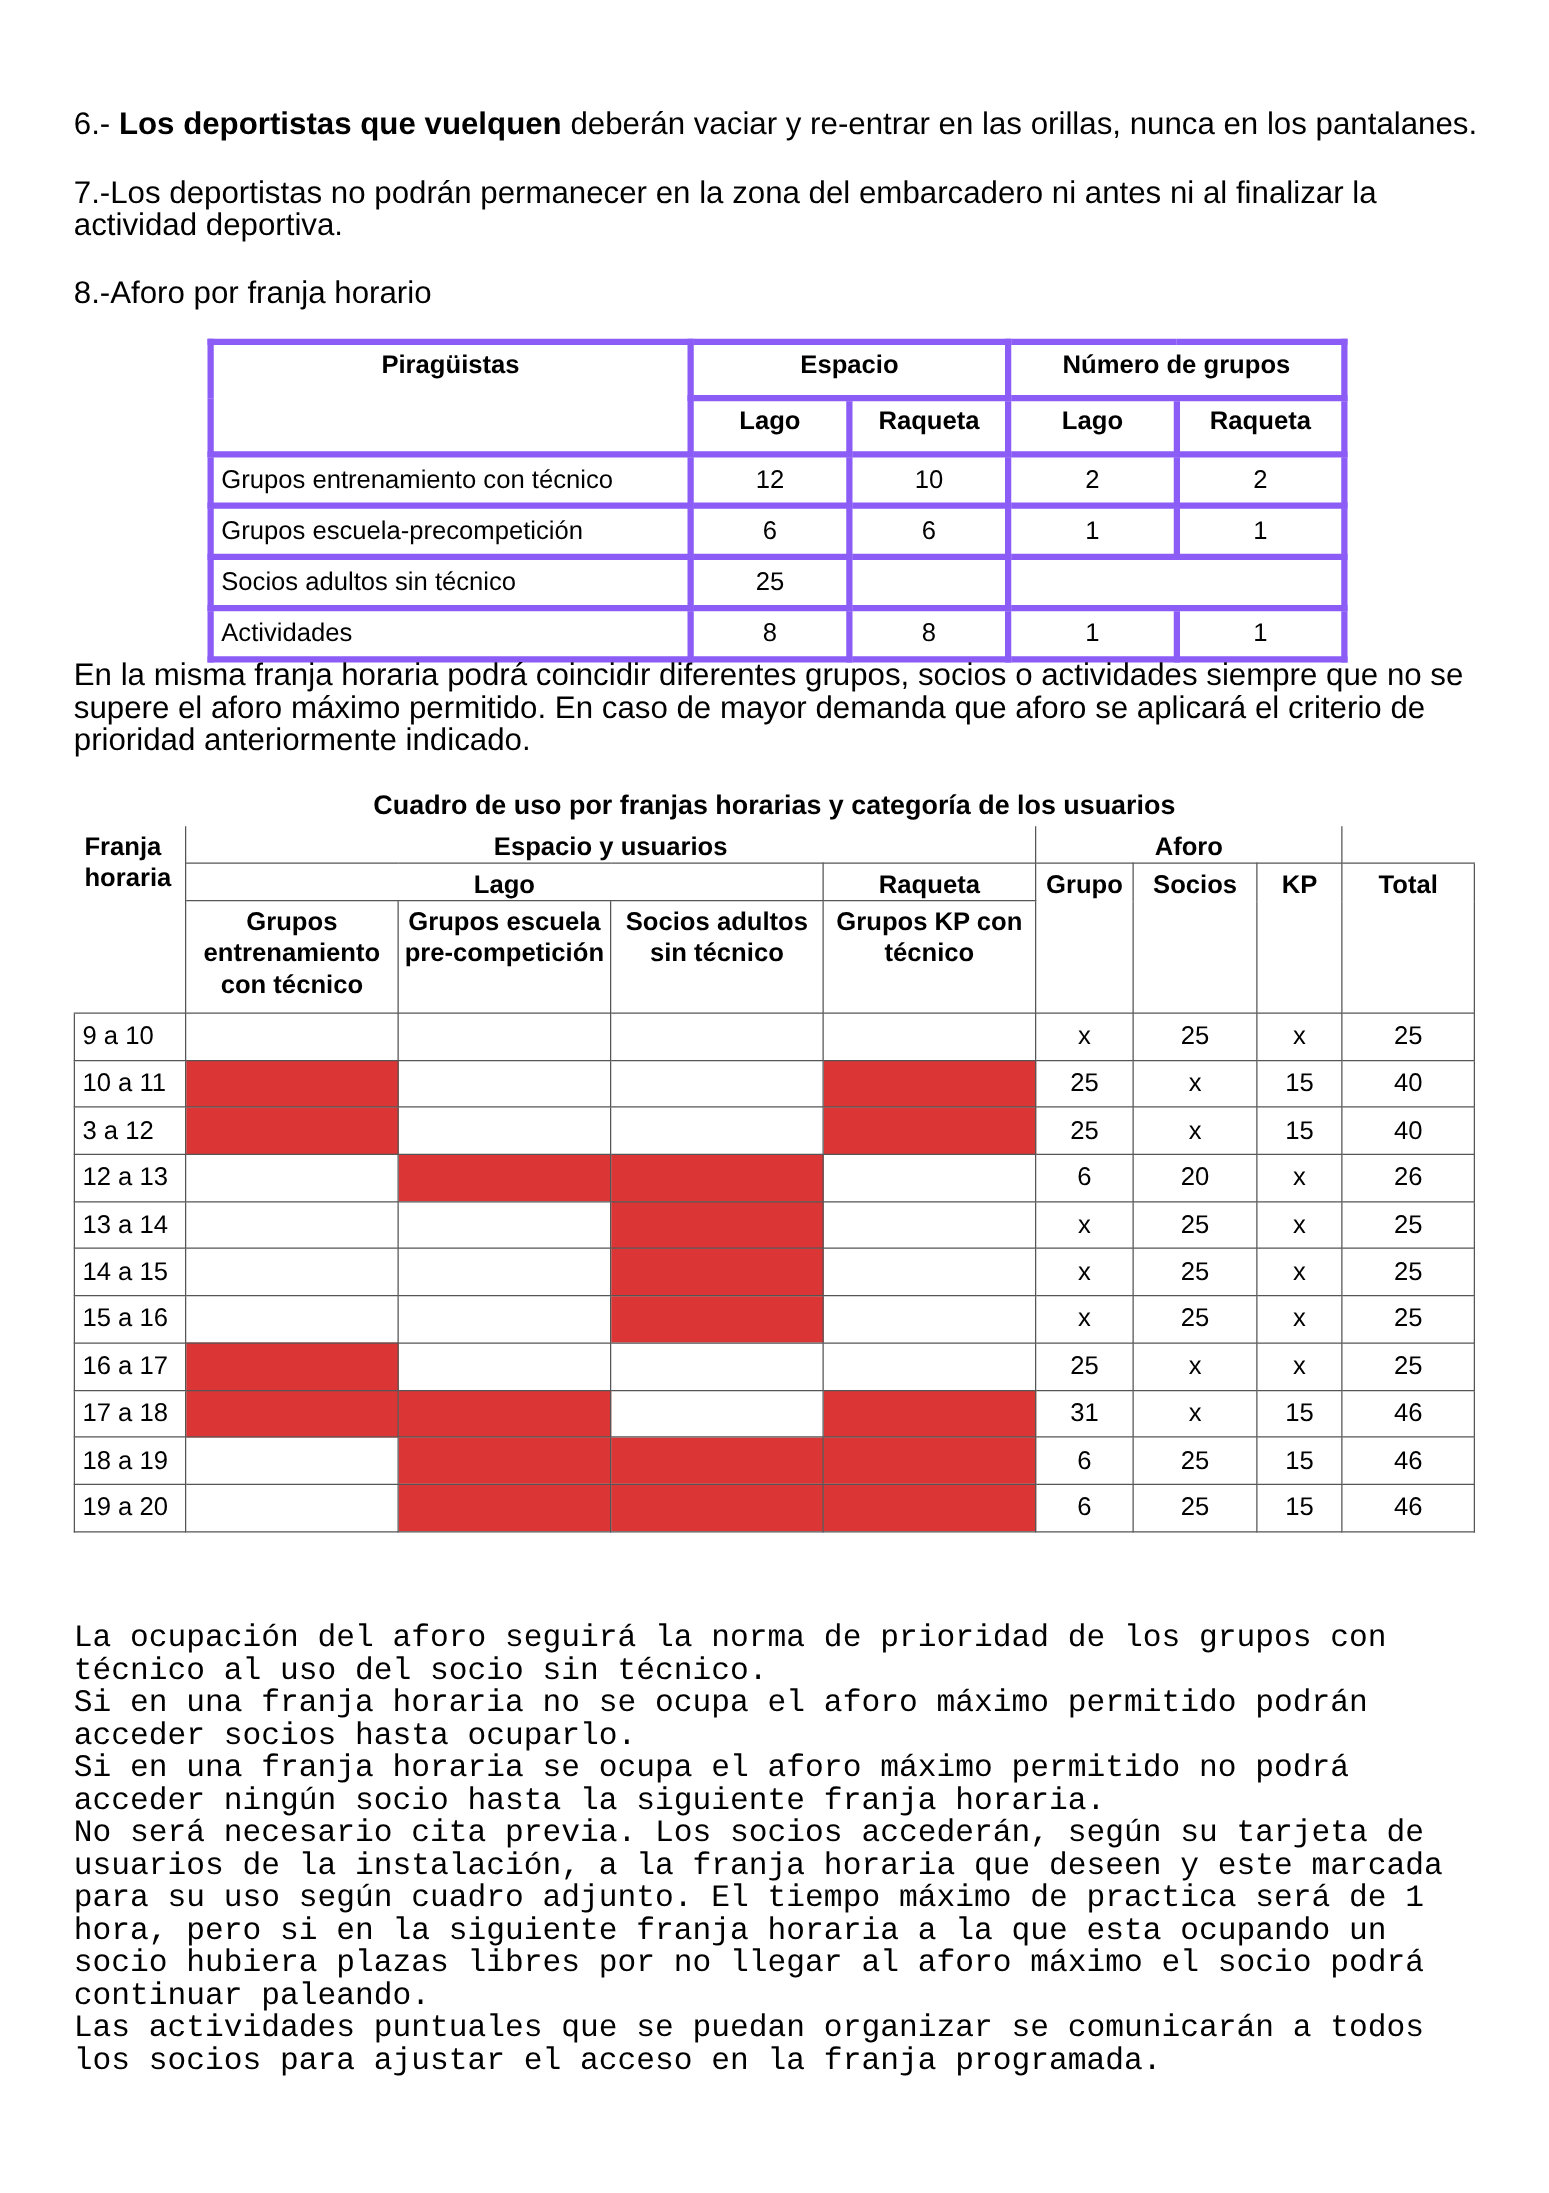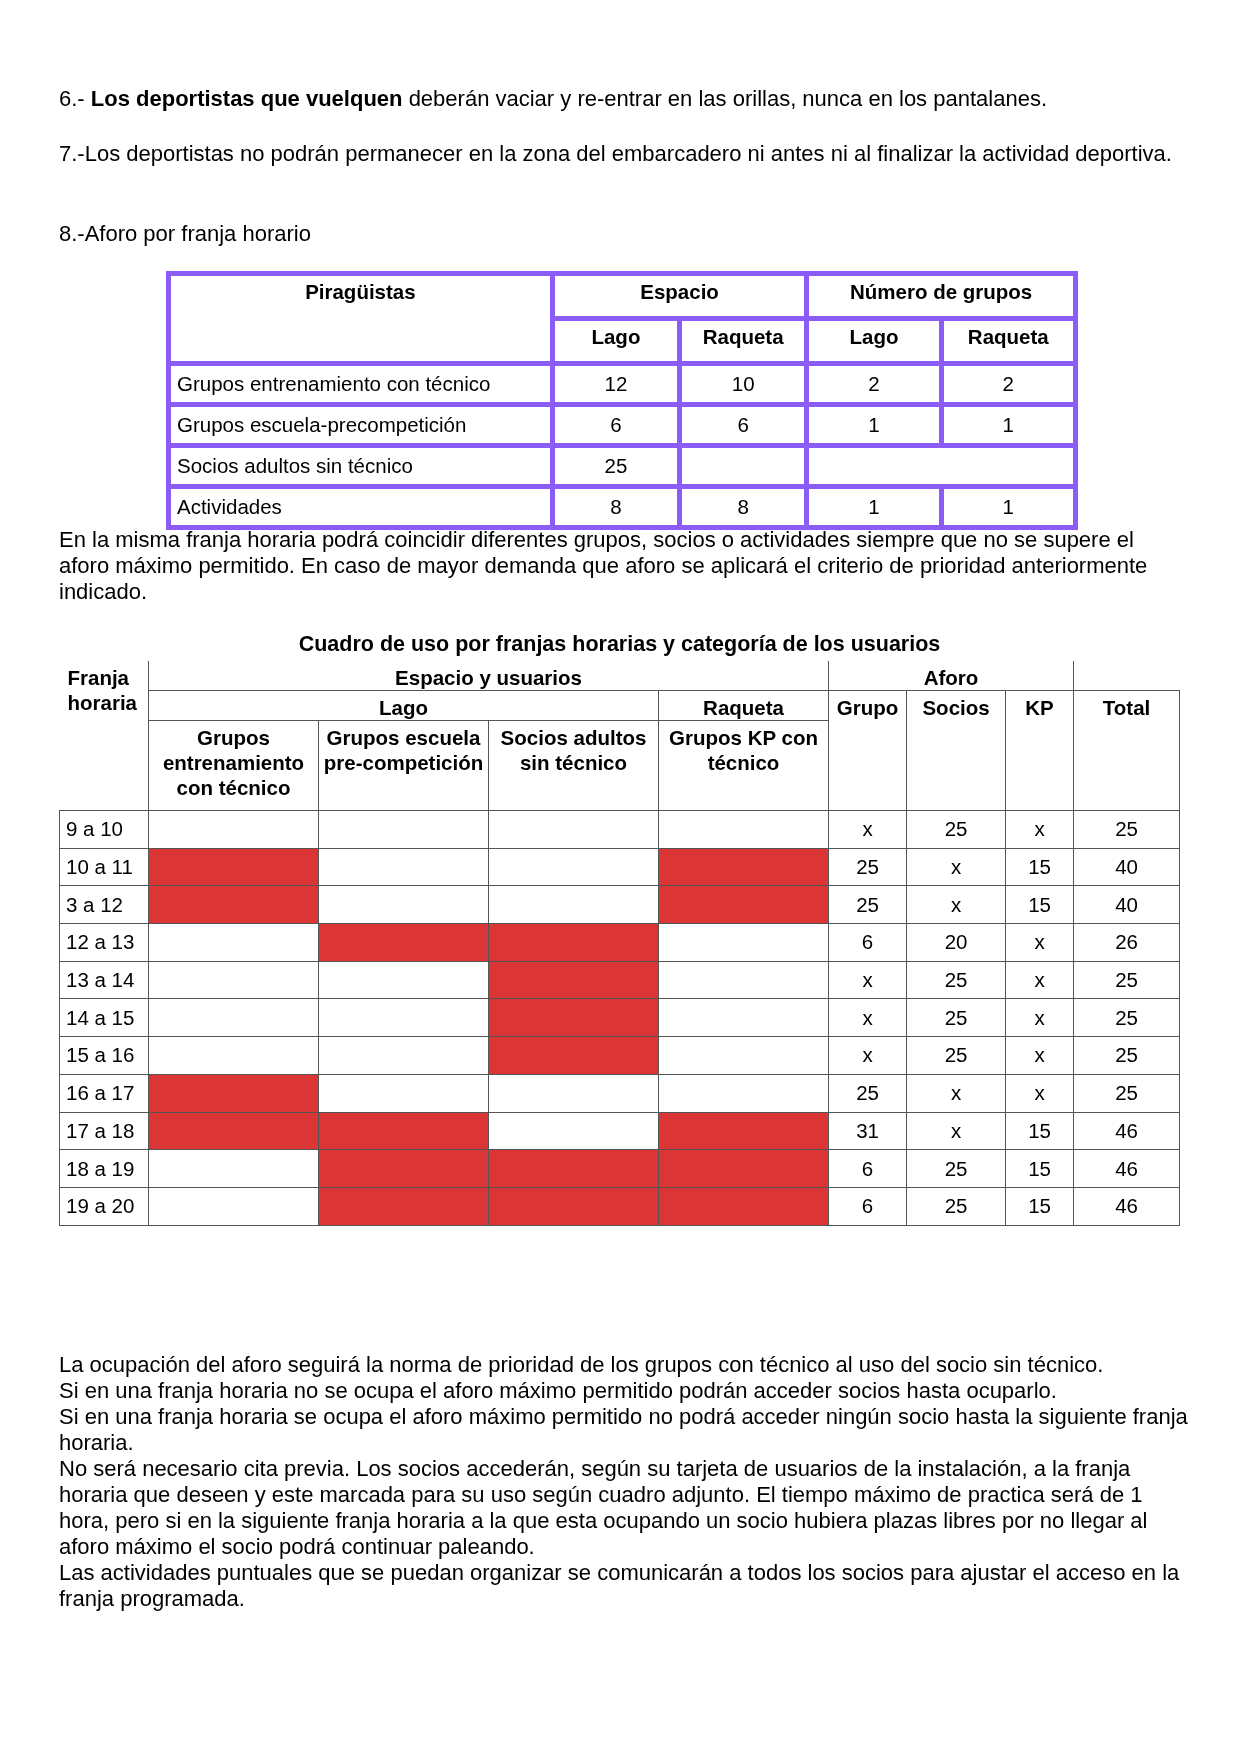--- a/index.html
+++ b/index.html
@@ -1,23 +1,23 @@
 <!DOCTYPE html>
 <html><head>
 <meta charset="utf-8">
 <style>
   html, body { margin: 0; padding: 0; background: #ffffff; }
   body { width: 1239px; height: 1754px; position: relative; font-family: "Liberation Sans", sans-serif; color: #000; overflow: hidden; }
-  .p { position: absolute; left: 59px; font-size: 22px; line-height: 26px; margin: 0; }
+  .p { position: absolute; left: 59px; font-size: 25px; line-height: 26px; margin: 0; }
   .p b { font-weight: bold; }
   #p6 { top: 86px; }
   #p7 { top: 141px; width: 1120px; }
   #p8 { top: 221px; }
   #p-coincide { top: 527px; width: 1130px; }
-  #p-final { top: 1352px; width: 1130px; }
+  #p-final { top: 1298px; width: 1130px; font-family: Liberation Mono, monospace; }
 
   table { border-collapse: collapse; position: absolute; font-family: "Liberation Sans", sans-serif; }
   
   #t1 { left: 166px; top: 271px; width: 912px; font-size: 20.5px; }
   #t1 td, #t1 th { border: 5px solid #8b5cf6; height: 36px; padding: 0 6px; }
   #t1 th { font-weight: bold; text-align: center; vertical-align: top; padding-top: 4px; }
   #t1 td.num { text-align: center; }
   #t1 td.lbl { text-align: left; }
 
   #t2-title { position: absolute; left: 0; width: 1239px; top: 632px; text-align: center; font-weight: bold; font-size: 21.5px; }

